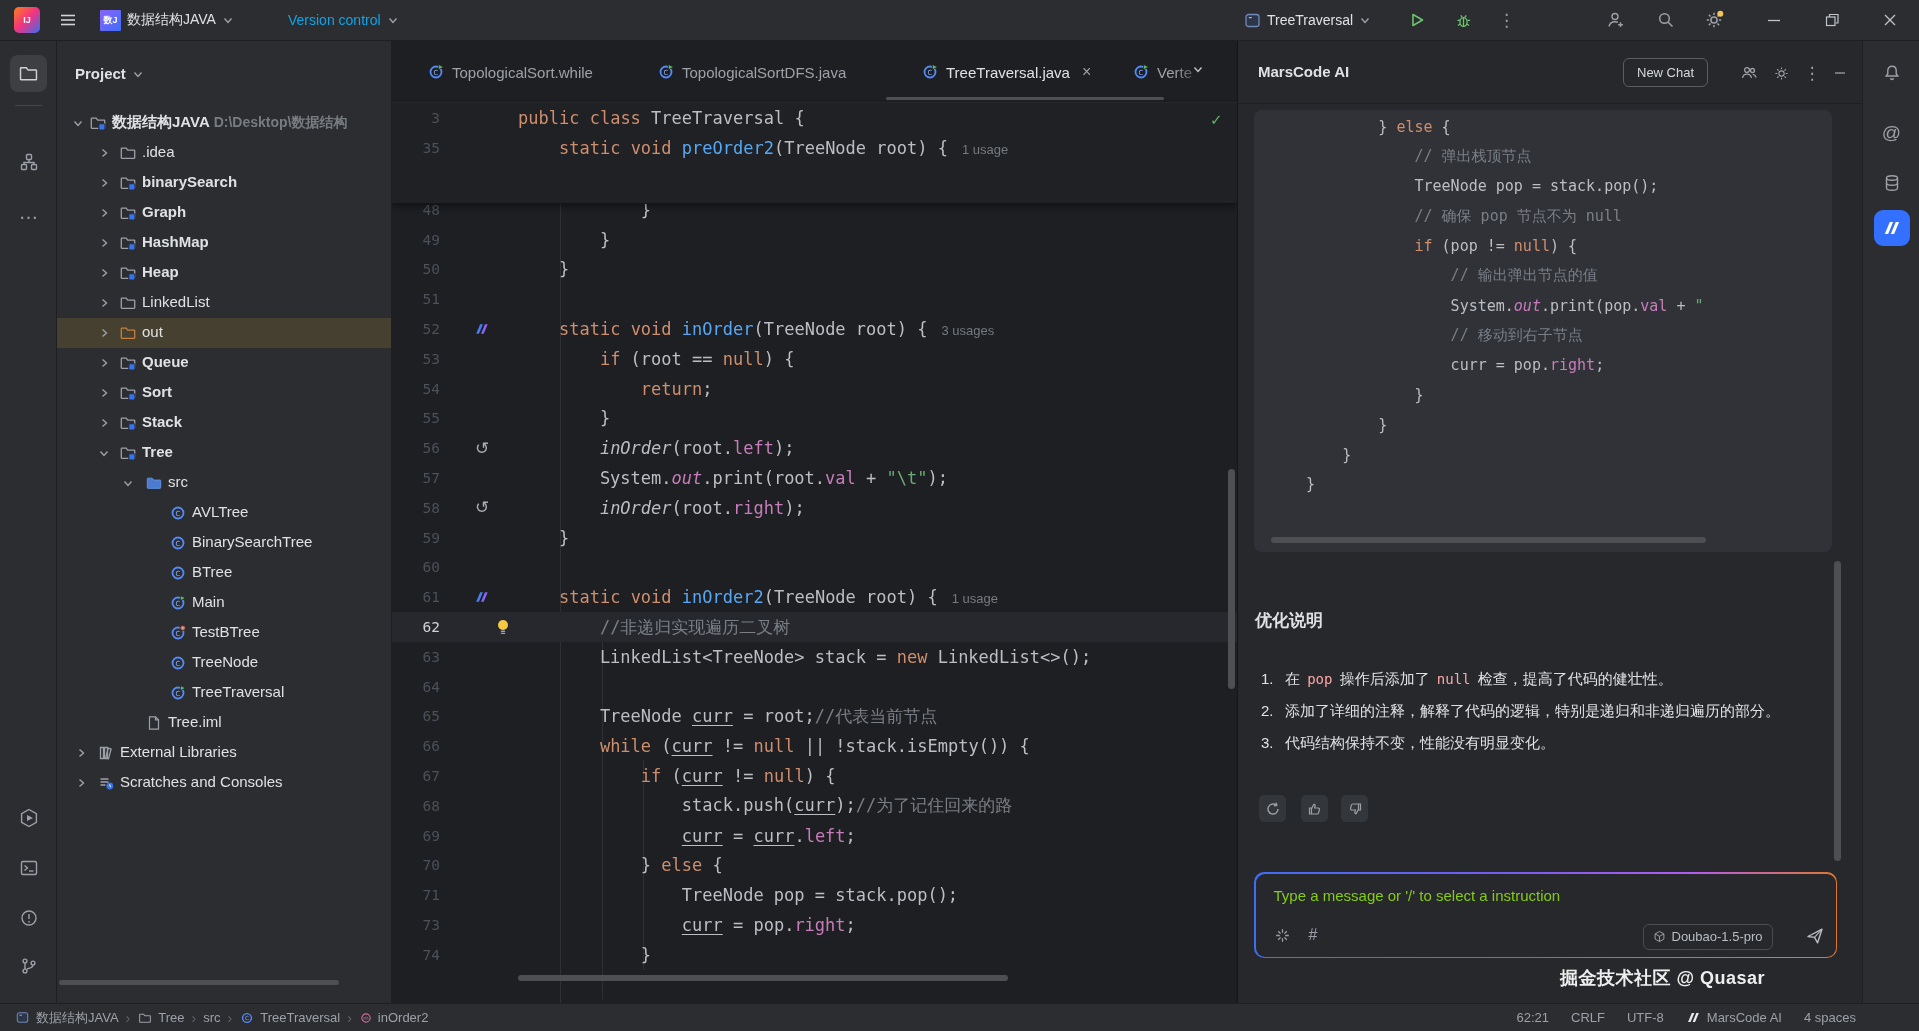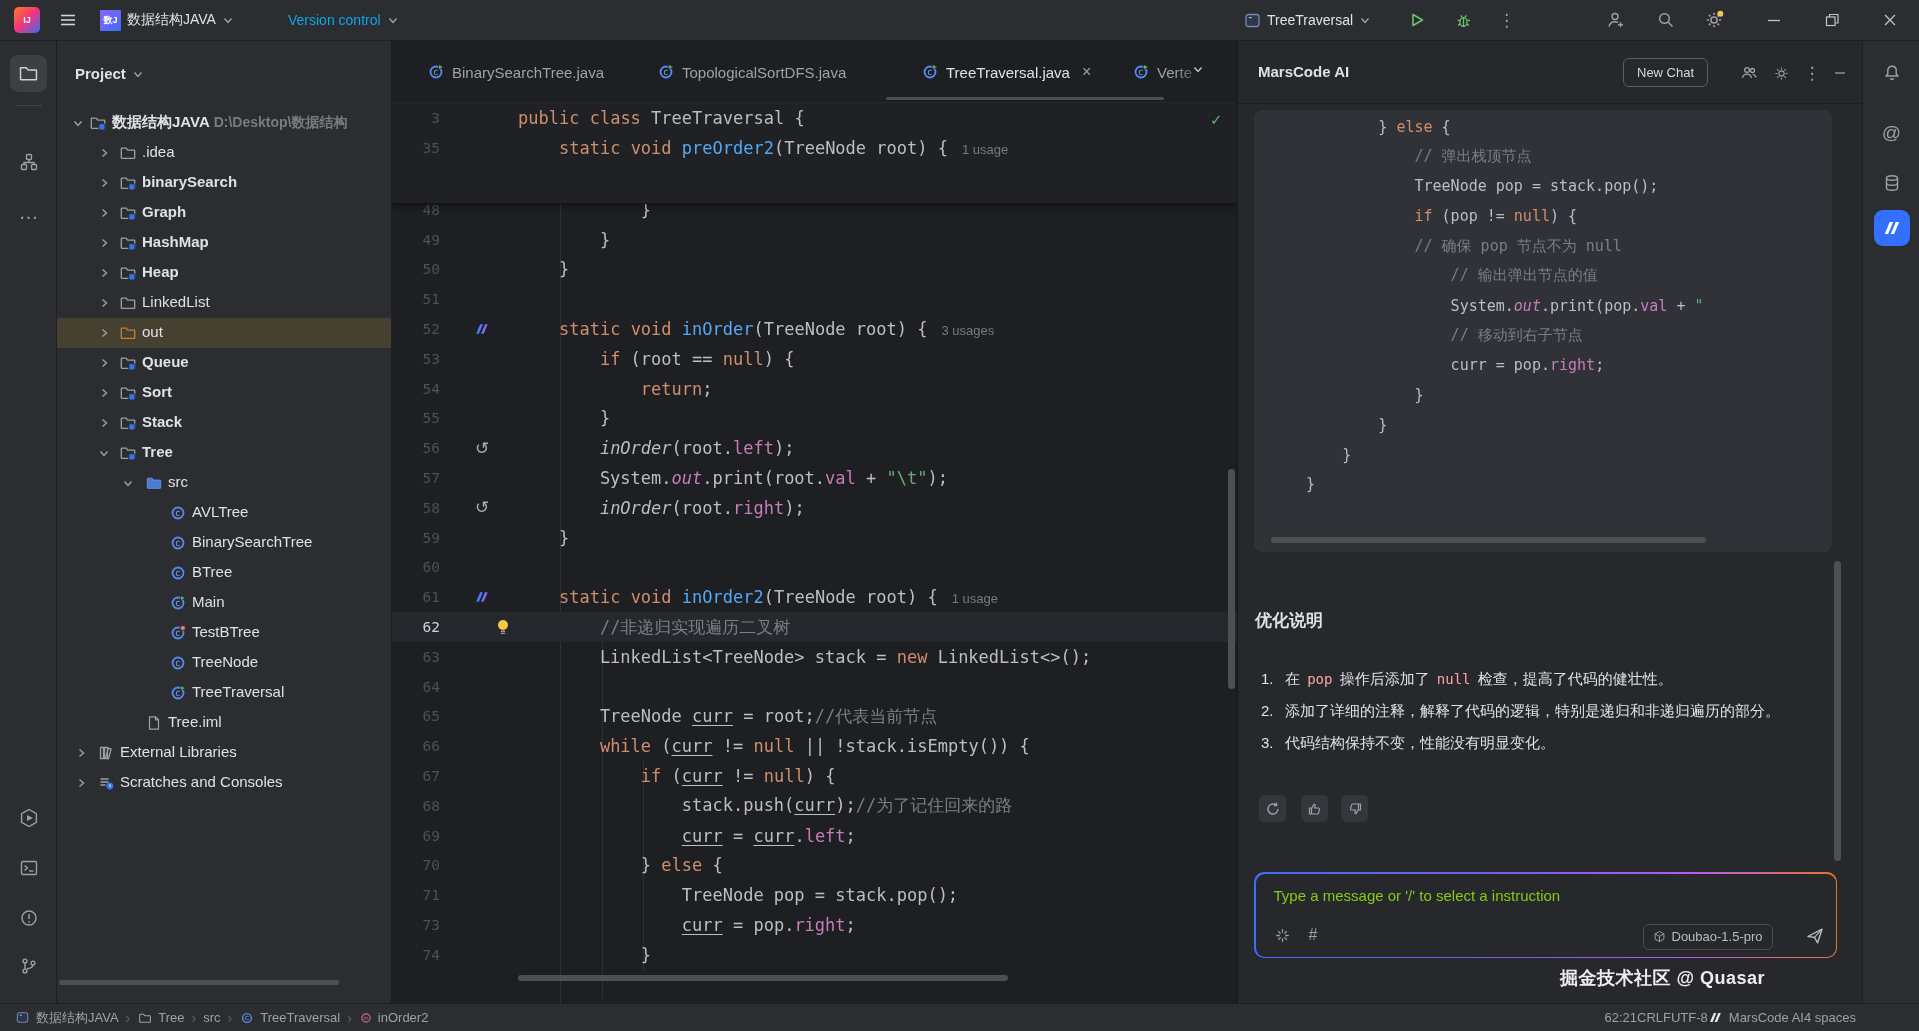--- a/index.html
+++ b/index.html
@@ -83,21 +83,21 @@
   .placeholder{position:absolute;left:18px;top:13px;font-size:15px;color:#84cc16}
   .input-icons{position:absolute;left:18px;top:53px;display:flex;gap:18px;align-items:center}
   .model-badge{position:absolute;left:387px;top:50px;height:26px;border:1px solid #4a4c50;border-radius:6px;display:flex;align-items:center;gap:6px;padding:0 9px;font-size:13px;color:#b9bdc3}
   .send{position:absolute;left:550px;top:53px}
 
   
   .statusbar{left:0;top:1003px;width:1919px;height:28px;background:#2b2d30;border-top:1px solid #1e1f22;display:flex;align-items:center;font-size:13px;color:#9da0a8}
   .crumbs{position:absolute;left:14px;display:flex;align-items:center;gap:7px}
   .crumb{display:flex;align-items:center;gap:5px;color:#9da0a8}
   .crumb-sep{color:#61656b;font-size:14px}
-  .sb-right{position:absolute;right:63px;display:flex;align-items:center;}
+  .sb-right{position:absolute;right:63px;display:flex;align-items:center;gap:22px}
   .watermark{left:1560px;top:966px;font-size:18px;font-weight:bold;color:rgba(255,255,255,.92);z-index:60;white-space:nowrap;letter-spacing:.5px}
   .greencheck{color:#5fb865;font-size:15px}
   .recg{color:#a8adb3;font-size:17px;line-height:1;font-family:"DejaVu Sans",sans-serif}
 </style>
 </head>
 <body>
 
 <div class="root">
 
   <div class="abs titlebar">
@@ -597,21 +597,21 @@
     <div class="tabs">
       <div id="tabbar">
           <div class="tab" style="left: 28px; width: 200px;">
             <span>
               <svg width="16" height="16" viewBox="0 0 16 16">
                 <circle cx="8" cy="8" r="5.5" fill="none" stroke="#548af7" stroke-width="1.8"></circle>
                 <text x="8" y="10.7" font-size="7" fill="#8ab0f8" text-anchor="middle" font-family="'DejaVu Sans',sans-serif">C</text>
                 <polygon points="10.5,0.6 15.6,3.1 10.5,5.6" fill="#5fb865" stroke="#1e1f22" stroke-width="0.7"></polygon>
               </svg>
             </span>
-            <span>BinarySearchTree.java</span>
+            <span>TopologicalSort.while</span>
           </div>
           <div class="tab" style="left: 258px; width: 230px;">
             <span>
               <svg width="16" height="16" viewBox="0 0 16 16">
                 <circle cx="8" cy="8" r="5.5" fill="none" stroke="#548af7" stroke-width="1.8"></circle>
                 <text x="8" y="10.7" font-size="7" fill="#8ab0f8" text-anchor="middle" font-family="'DejaVu Sans',sans-serif">C</text>
                 <polygon points="10.5,0.6 15.6,3.1 10.5,5.6" fill="#5fb865" stroke="#1e1f22" stroke-width="0.7"></polygon>
               </svg>
             </span>
             <span>TopologicalSortDFS.java</span>
@@ -846,24 +846,24 @@
           <div class="brow">
             <span class="btext"><span class="tok-p">            } </span><span class="tok-k">else</span><span class="tok-p"> {</span></span>
           </div>
           <div class="brow">
             <span class="btext"><span class="tok-cm">                // 弹出栈顶节点</span></span>
           </div>
           <div class="brow">
             <span class="btext"><span class="tok-p">                TreeNode pop = stack.pop();</span></span>
           </div>
           <div class="brow">
+            <span class="btext"><span class="tok-cm">                // 确保 pop 节点不为 null</span></span>
+          </div>
+          <div class="brow">
             <span class="btext"><span class="tok-p">                </span><span class="tok-k">if</span><span class="tok-p"> (pop != </span><span class="tok-k">null</span><span class="tok-p">) {</span></span>
-          </div>
-          <div class="brow">
-            <span class="btext"><span class="tok-cm">                // 确保 pop 节点不为 null</span></span>
           </div>
           <div class="brow">
             <span class="btext"><span class="tok-cm">                    // 输出弹出节点的值</span></span>
           </div>
           <div class="brow">
             <span class="btext"><span class="tok-p">                    System.</span><span class="tok-fi">out</span><span class="tok-p">.print(pop.</span><span class="tok-f">val</span><span class="tok-p"> + </span><span class="tok-s">"</span></span>
           </div>
           <div class="brow">
             <span class="btext"><span class="tok-cm">                    // 移动到右子节点</span></span>
           </div>

